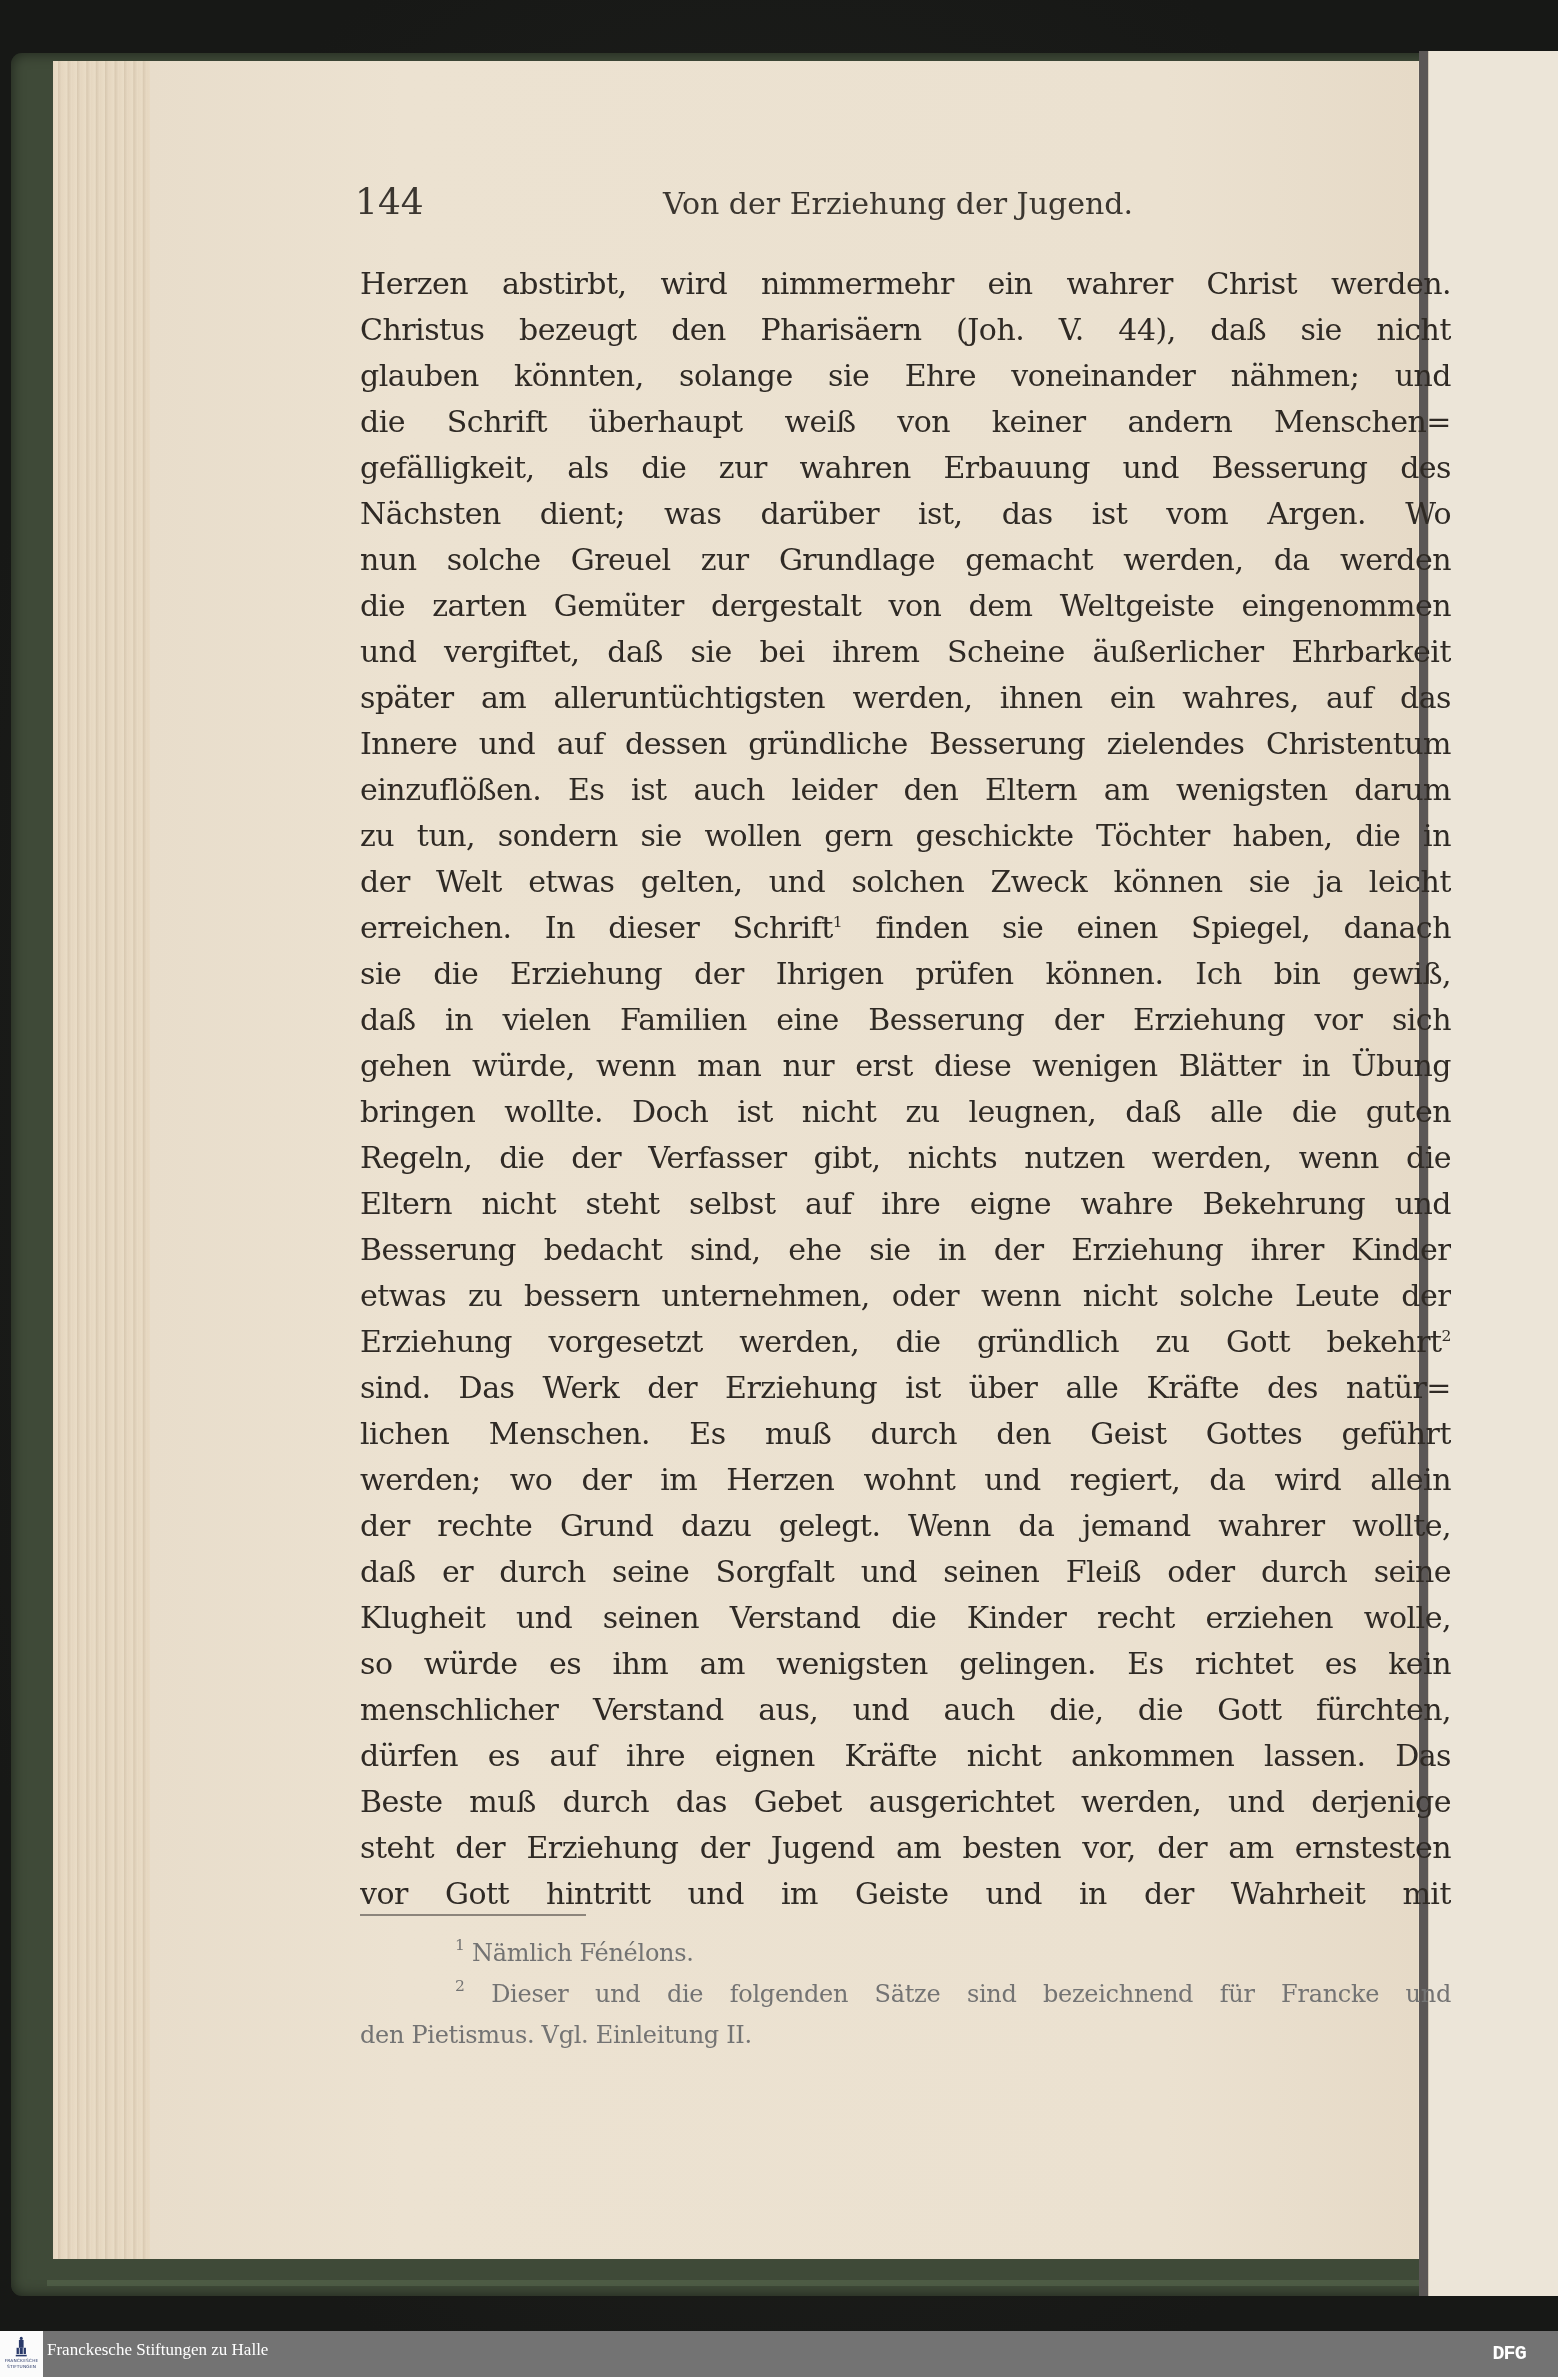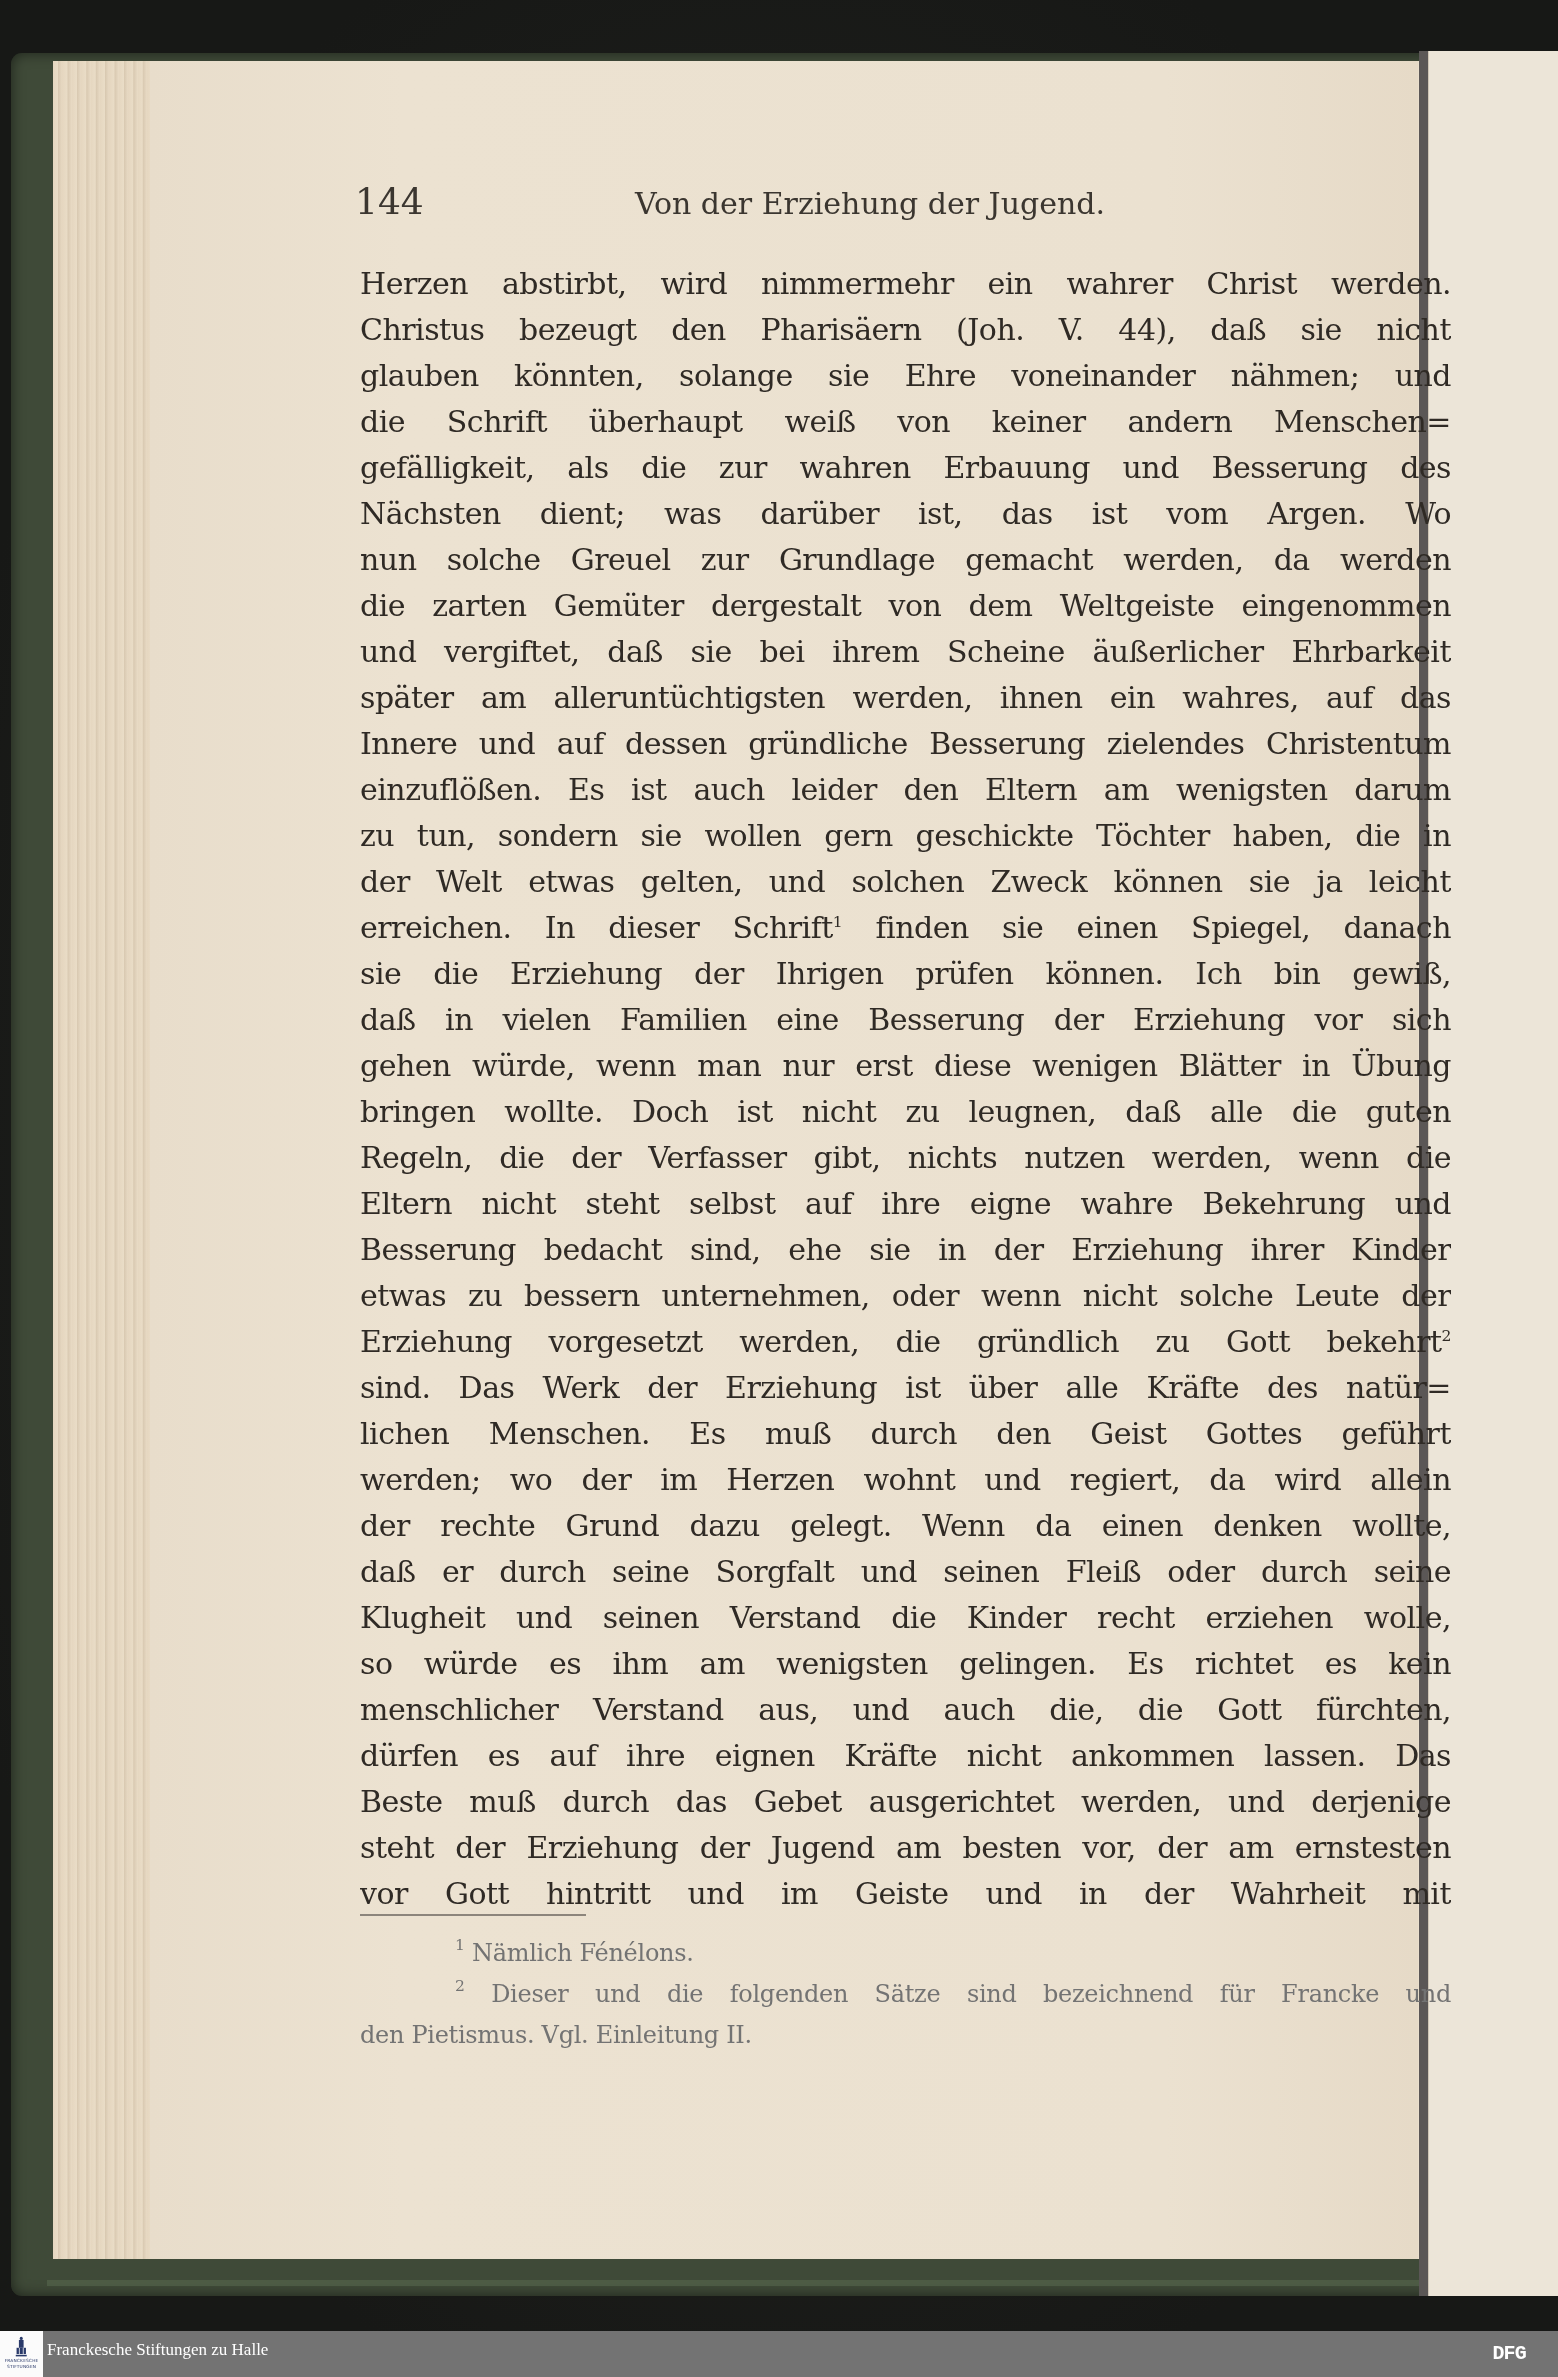--- a/index.html
+++ b/index.html
@@ -45,21 +45,21 @@
     border-left: 1.6px solid #cfc5b5;
   }
   .header {
     position: absolute; left: 355px; top: 181px; width: 1107px; height: 55px; text-align: center;
   }
   .page-number {
     position: absolute; left: 0; top: 0;
     font-family: "DejaVu Serif", serif; font-size: 36px; color: #3b3630;
   }
   .running-head {
-    position: absolute; left: 280px; top: 4.7px;
+    position: absolute; left: 308px; top: 4.7px;
     font-family: "DejaVu Serif", serif; font-size: 30px; color: #3b3630;
   }
   .body-text {
     position: absolute; left: 360px; top: 261px; width: 1091px;
     font-family: "DejaVu Serif", serif; font-size: 30px; color: #2f2a25;
   }
   .line {
     height: 46px; line-height: 46px;
     text-align: justify; text-align-last: justify; white-space: nowrap;
     overflow: hidden;
@@ -141,21 +141,21 @@
     <div class="line">gehen würde, wenn man nur erst diese wenigen Blätter in Übung</div>
     <div class="line">bringen wollte. Doch ist nicht zu leugnen, daß alle die guten</div>
     <div class="line">Regeln, die der Verfasser gibt, nichts nutzen werden, wenn die</div>
     <div class="line">Eltern nicht steht selbst auf ihre eigne wahre Bekehrung und</div>
     <div class="line">Besserung bedacht sind, ehe sie in der Erziehung ihrer Kinder</div>
     <div class="line">etwas zu bessern unternehmen, oder wenn nicht solche Leute der</div>
     <div class="line">Erziehung vorgesetzt werden, die gründlich zu Gott bekehrt<sup>2</sup></div>
     <div class="line">sind. Das Werk der Erziehung ist über alle Kräfte des natür=</div>
     <div class="line">lichen Menschen. Es muß durch den Geist Gottes geführt</div>
     <div class="line">werden; wo der im Herzen wohnt und regiert, da wird allein</div>
-    <div class="line">der rechte Grund dazu gelegt. Wenn da einen denken wollte,</div>
+    <div class="line">der rechte Grund dazu gelegt. Wenn da jemand wahrer wollte,</div>
     <div class="line">daß er durch seine Sorgfalt und seinen Fleiß oder durch seine</div>
     <div class="line">Klugheit und seinen Verstand die Kinder recht erziehen wolle,</div>
     <div class="line">so würde es ihm am wenigsten gelingen. Es richtet es kein</div>
     <div class="line">menschlicher Verstand aus, und auch die, die Gott fürchten,</div>
     <div class="line">dürfen es auf ihre eignen Kräfte nicht ankommen lassen. Das</div>
     <div class="line">Beste muß durch das Gebet ausgerichtet werden, und derjenige</div>
     <div class="line">steht der Erziehung der Jugend am besten vor, der am ernstesten</div>
     <div class="line last">vor Gott hintritt und im Geiste und in der Wahrheit mit</div>
   </div>
 

